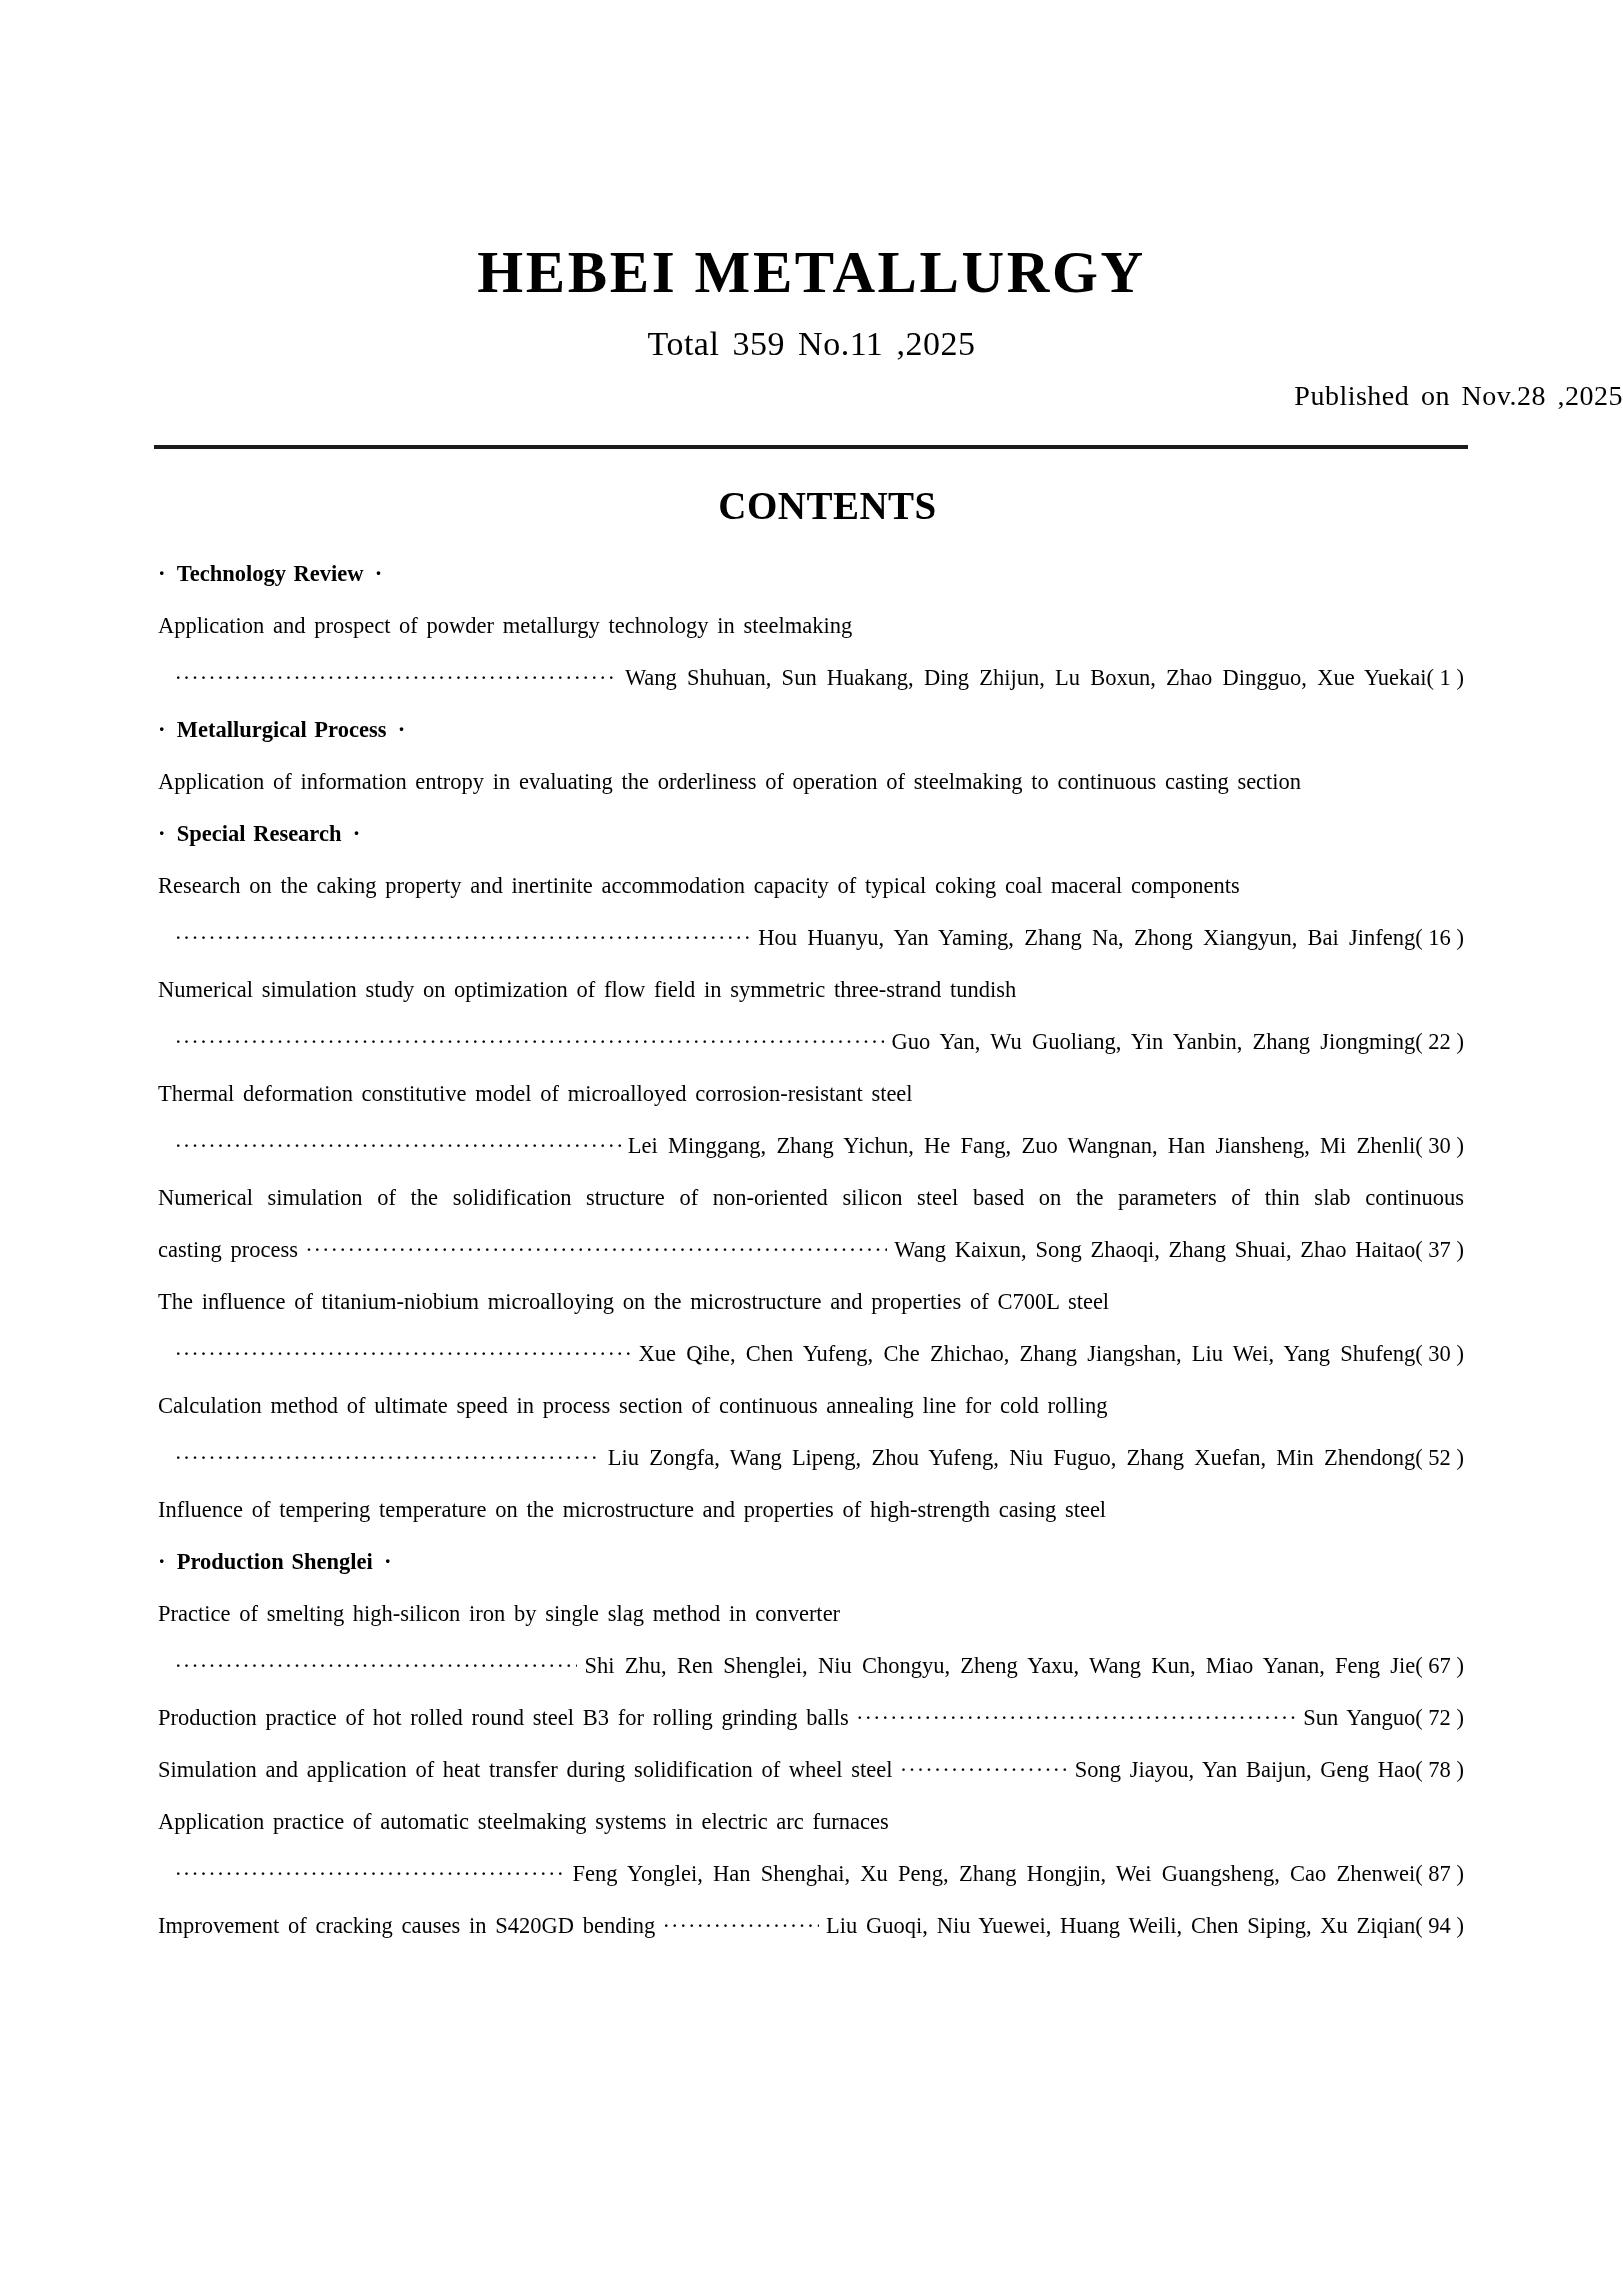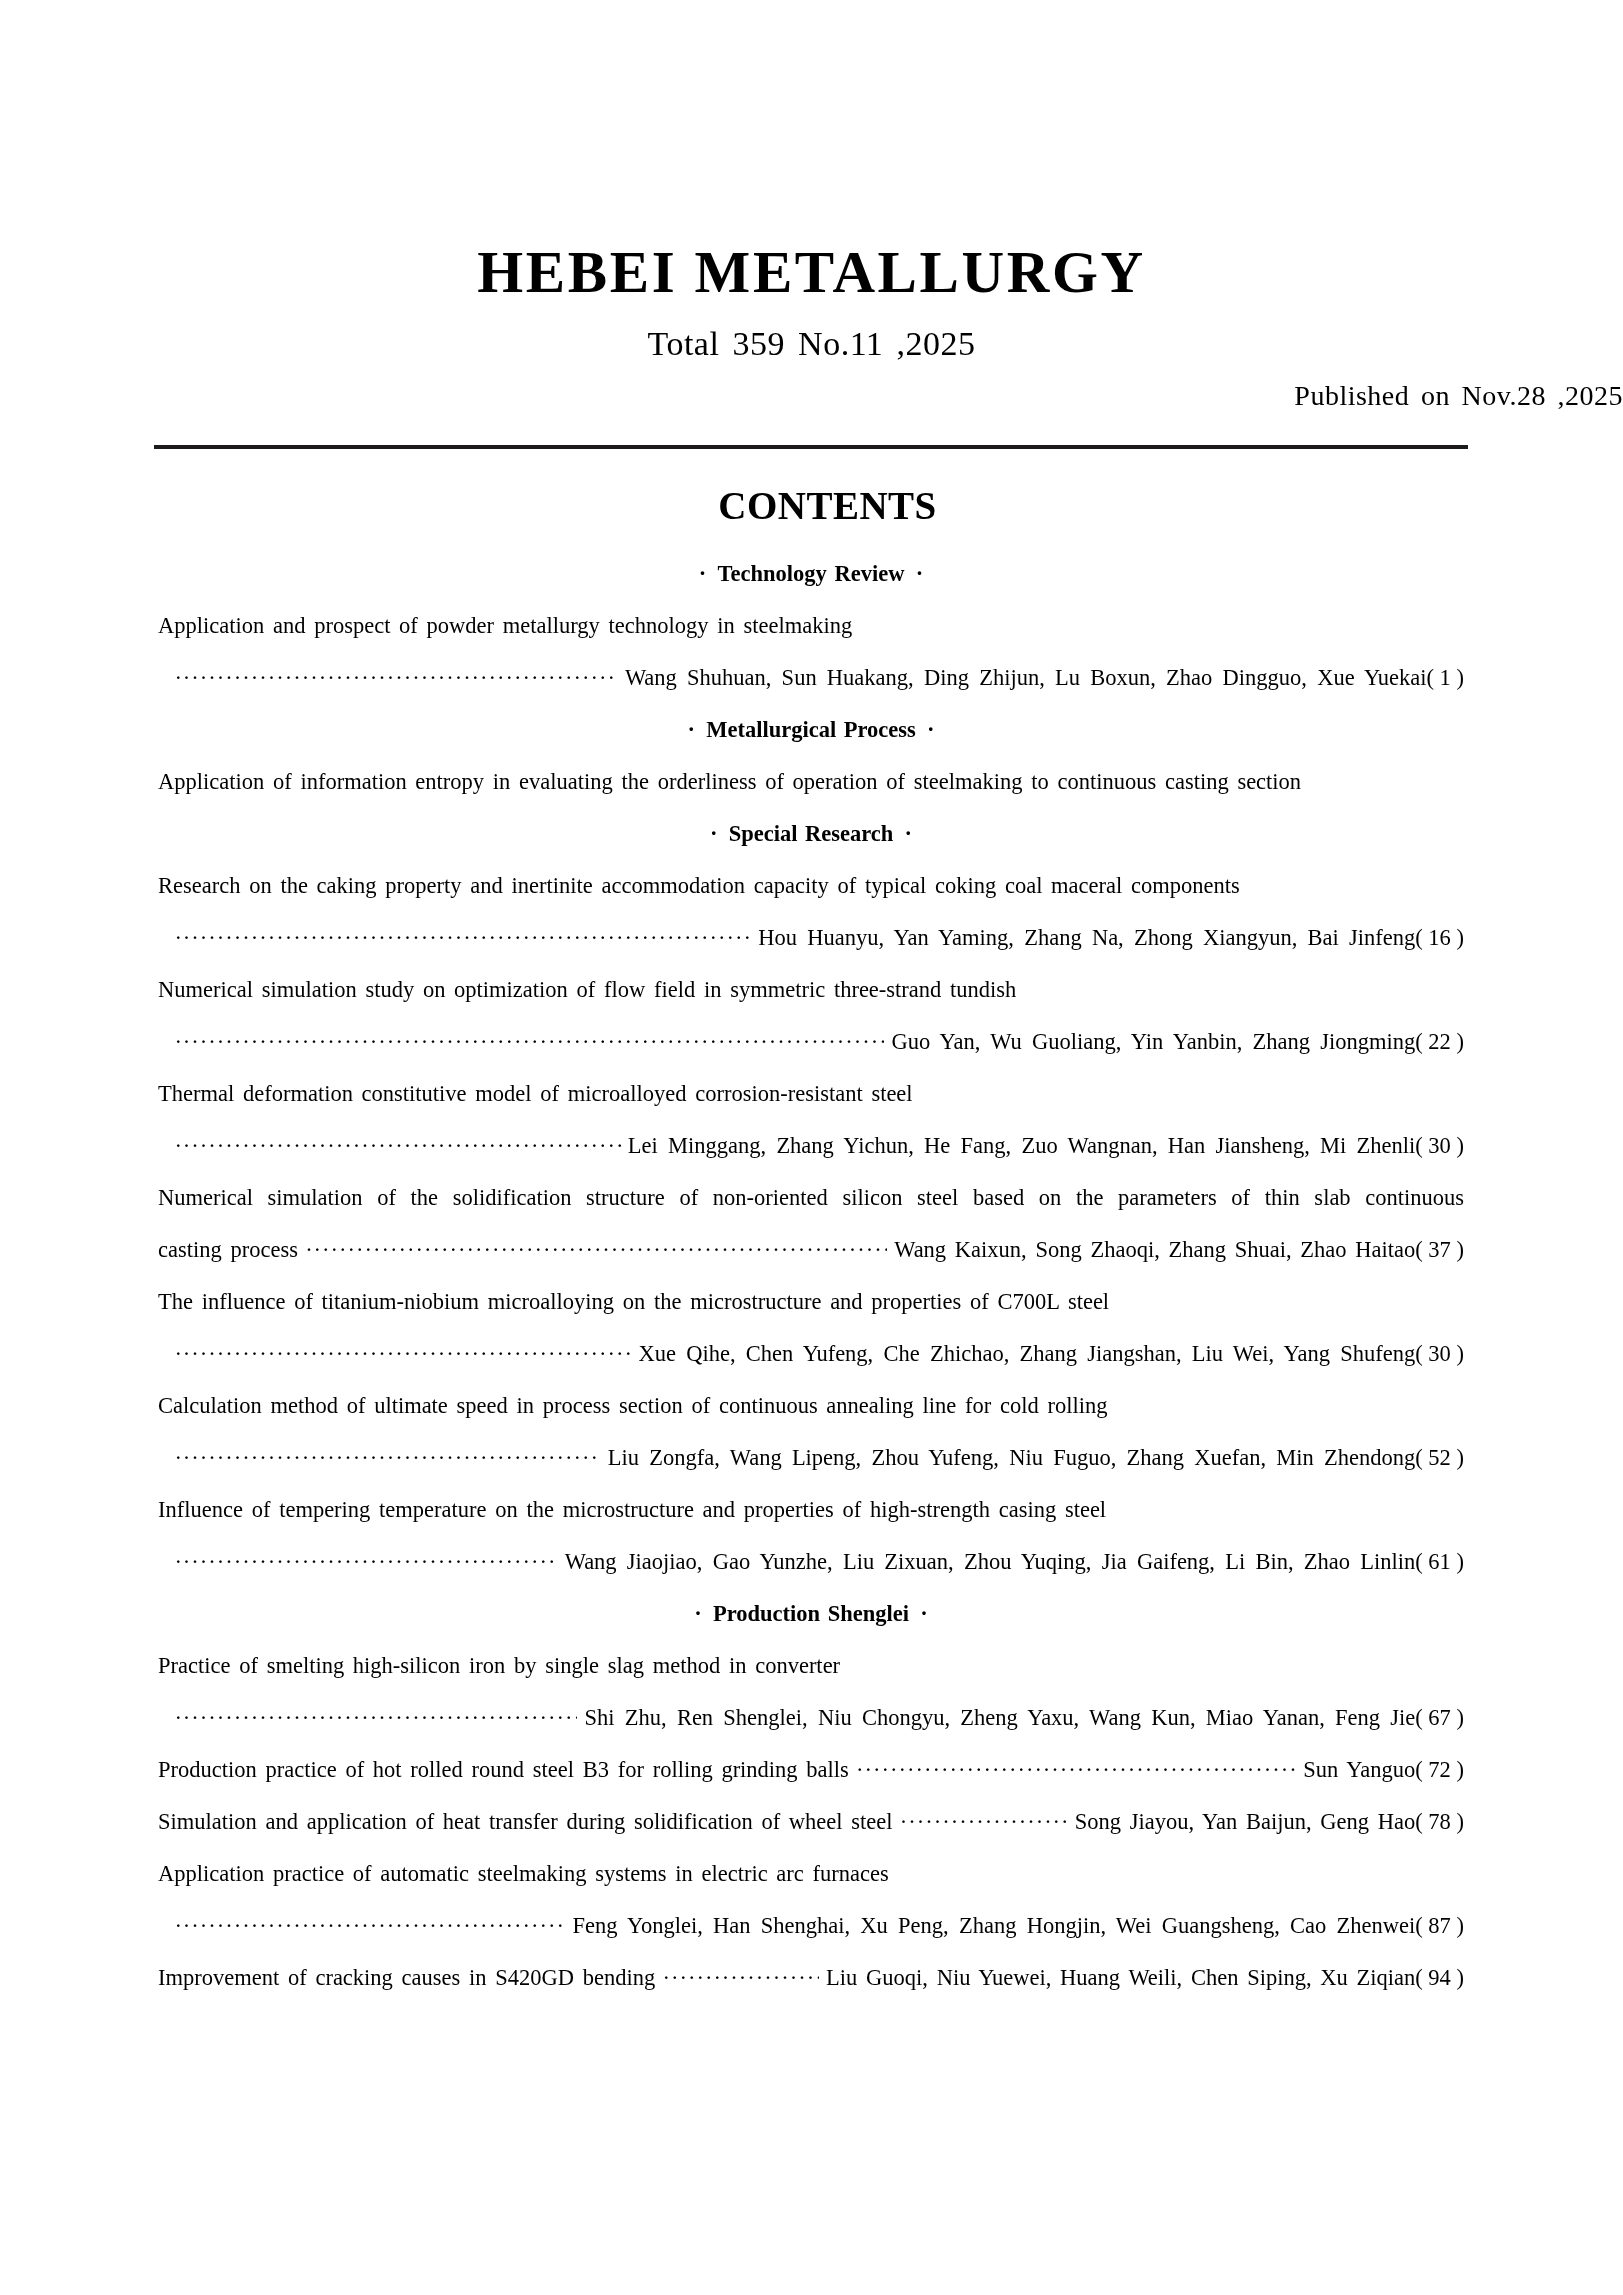--- a/index.html
+++ b/index.html
@@ -62,21 +62,21 @@
     top: 548px; left: 158px;
     width: 1306px;
   }
   .row {
     height: 52px;
     font-size: 22.5px;
     display: flex;
     align-items: center;
     overflow: hidden;
   }
-  .section-row { font-weight: bold; word-spacing: 2px; justify-content: center; }
+  .section-row { font-weight: bold; word-spacing: 2px; }
   .section-label::before { content: "\00B7\2002"; }
   .section-label::after  { content: "\2002\00B7"; }
   .title-row { word-spacing: 3.1px; white-space: nowrap; }
   .justify-row {
     display: block;
     line-height: 52px;
     text-align: justify;
     text-align-last: justify;
     word-spacing: 3.1px;
     height: 52px;
@@ -178,26 +178,20 @@
       </div>
       <div class="row author-row">
         <span class="indent"></span>
         <span class="leader"></span>
         <span class="authors">Liu Zongfa, Wang Lipeng, Zhou Yufeng, Niu Fuguo, Zhang Xuefan, Min Zhendong</span>
         <span class="pageno">( 52 )</span>
       </div>
       <div class="row title-row">
         <span class="title-text">Influence of tempering temperature on the microstructure and properties of high-strength casing steel</span>
       </div>
-      <div class="row author-row">
-        <span class="indent"></span>
-        <span class="leader"></span>
-        <span class="authors">Wang Jiaojiao, Gao Yunzhe, Liu Zixuan, Zhou Yuqing, Jia Gaifeng, Li Bin, Zhao Linlin</span>
-        <span class="pageno">( 61 )</span>
-      </div>
       <div class="row section-row">
         <span class="section-label">Production Shenglei</span>
       </div>
       <div class="row title-row">
         <span class="title-text">Practice of smelting high-silicon iron by single slag method in converter</span>
       </div>
       <div class="row author-row">
         <span class="indent"></span>
         <span class="leader"></span>
         <span class="authors">Shi Zhu, Ren Shenglei, Niu Chongyu, Zheng Yaxu, Wang Kun, Miao Yanan, Feng Jie</span>

